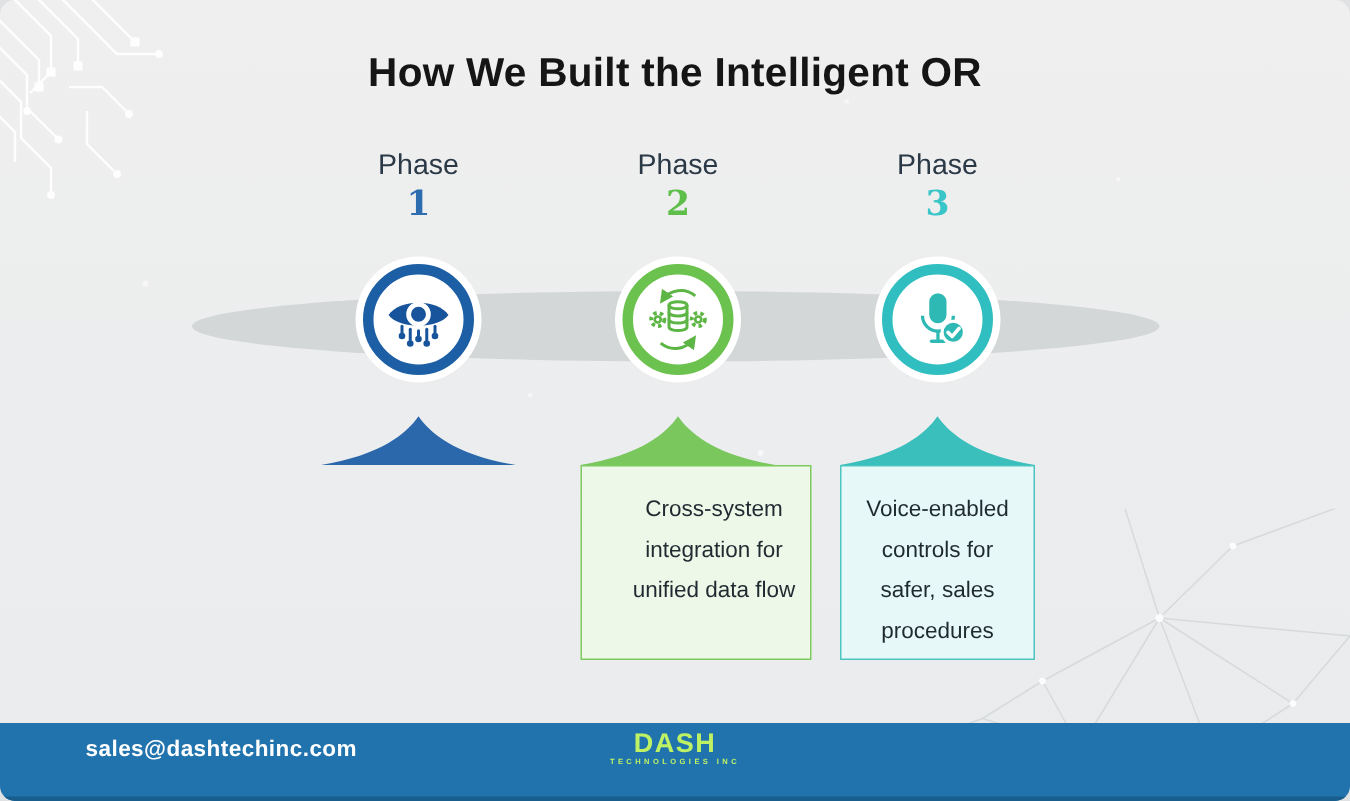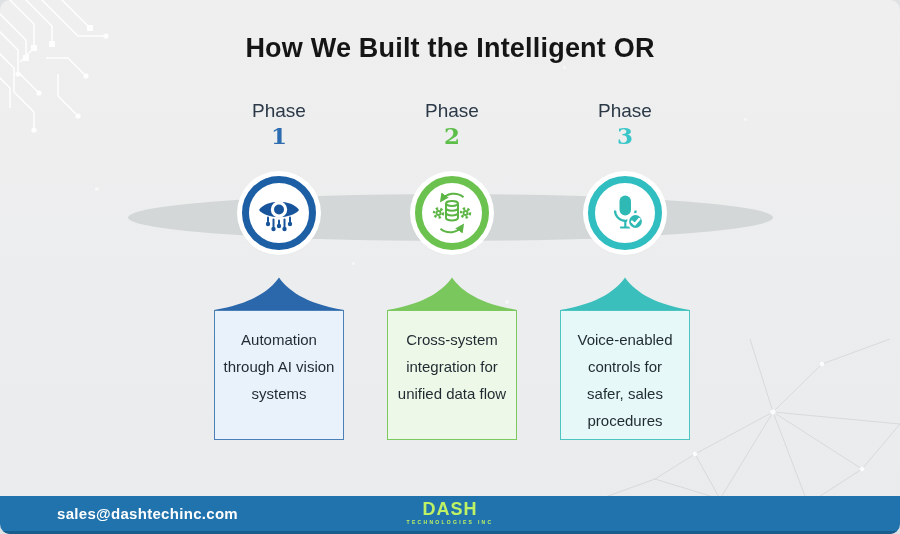--- a/index.html
+++ b/index.html
@@ -51,25 +51,25 @@
   .tent{position:absolute;top:177px;left:0;width:130px;height:33px;display:block;}
 
   .box{
     position:absolute;top:210px;left:0;width:128px;height:128px;
     display:flex;align-items:flex-start;justify-content:center;
     text-align:center;font-size:15px;line-height:1.8;color:#1f2a31;
     padding:0;box-sizing:content-box;
   }
   .box .desc{padding:15px 8px 0 8px;}
   .c1 .box{background:#e9f1fb;border:1px solid #4a7fb8;}
-  .c2 .box{background:#eef8e9;border:1px solid #7cc95f;}
+  .c2 .box{background:#eef8e9;border:1px solid #7cc95f;padding-left:24px;}
   .c3 .box{background:#e6f8f7;border:1px solid #4cc5c1;}
 
   .footer{
-    position:absolute;left:0;right:0;bottom:0;height:38px;background:#2173ad;z-index:3;
+    position:absolute;left:0;right:0;bottom:0;height:52px;background:#2173ad;z-index:3;
   }
   .footer::after{content:"";position:absolute;left:0;right:0;bottom:0;height:3px;background:#185d8b;}
   .footer-inner{
     position:relative;height:35px;display:flex;align-items:center;
     justify-content:space-between;padding:0 57px;color:#ffffff;
   }
   .footer-text{font-size:15px;font-weight:600;letter-spacing:.3px;}
   .logo{
     position:absolute;left:50%;top:4px;transform:translateX(-50%);
     text-align:center;color:#bef264;line-height:1;
@@ -150,23 +150,20 @@
           <circle cx="16.5" cy="38" r="2.2"></circle>
           <circle cx="22" cy="35" r="2.2"></circle>
           <circle cx="27.5" cy="38" r="2.2"></circle>
           <circle cx="33" cy="33" r="2.2"></circle>
         </g>
       </svg>
     </div>
     <svg class="tent" viewBox="0 0 130 33">
       <path d="M0,33 C40,26.5 57,12 65,0.5 C73,12 90,26.5 130,33 Z" fill="#2a67ab"></path>
     </svg>
-    <div class="box">
-      <div class="desc">Automation through AI vision systems</div>
-    </div>
   </div>
 
   <div class="col c2">
     <div class="phase-word">Phase</div>
     <div class="phase-num">2</div>
     <div class="ring">
       <svg width="44" height="44" viewBox="0 0 44 44">
         <defs>
           <marker id="ah2" viewBox="0 0 10 10" refX="7" refY="5" markerWidth="4.5" markerHeight="4.5" orient="auto">
             <path d="M0,0 L10,5 L0,10 Z" fill="#5cb544"></path>

